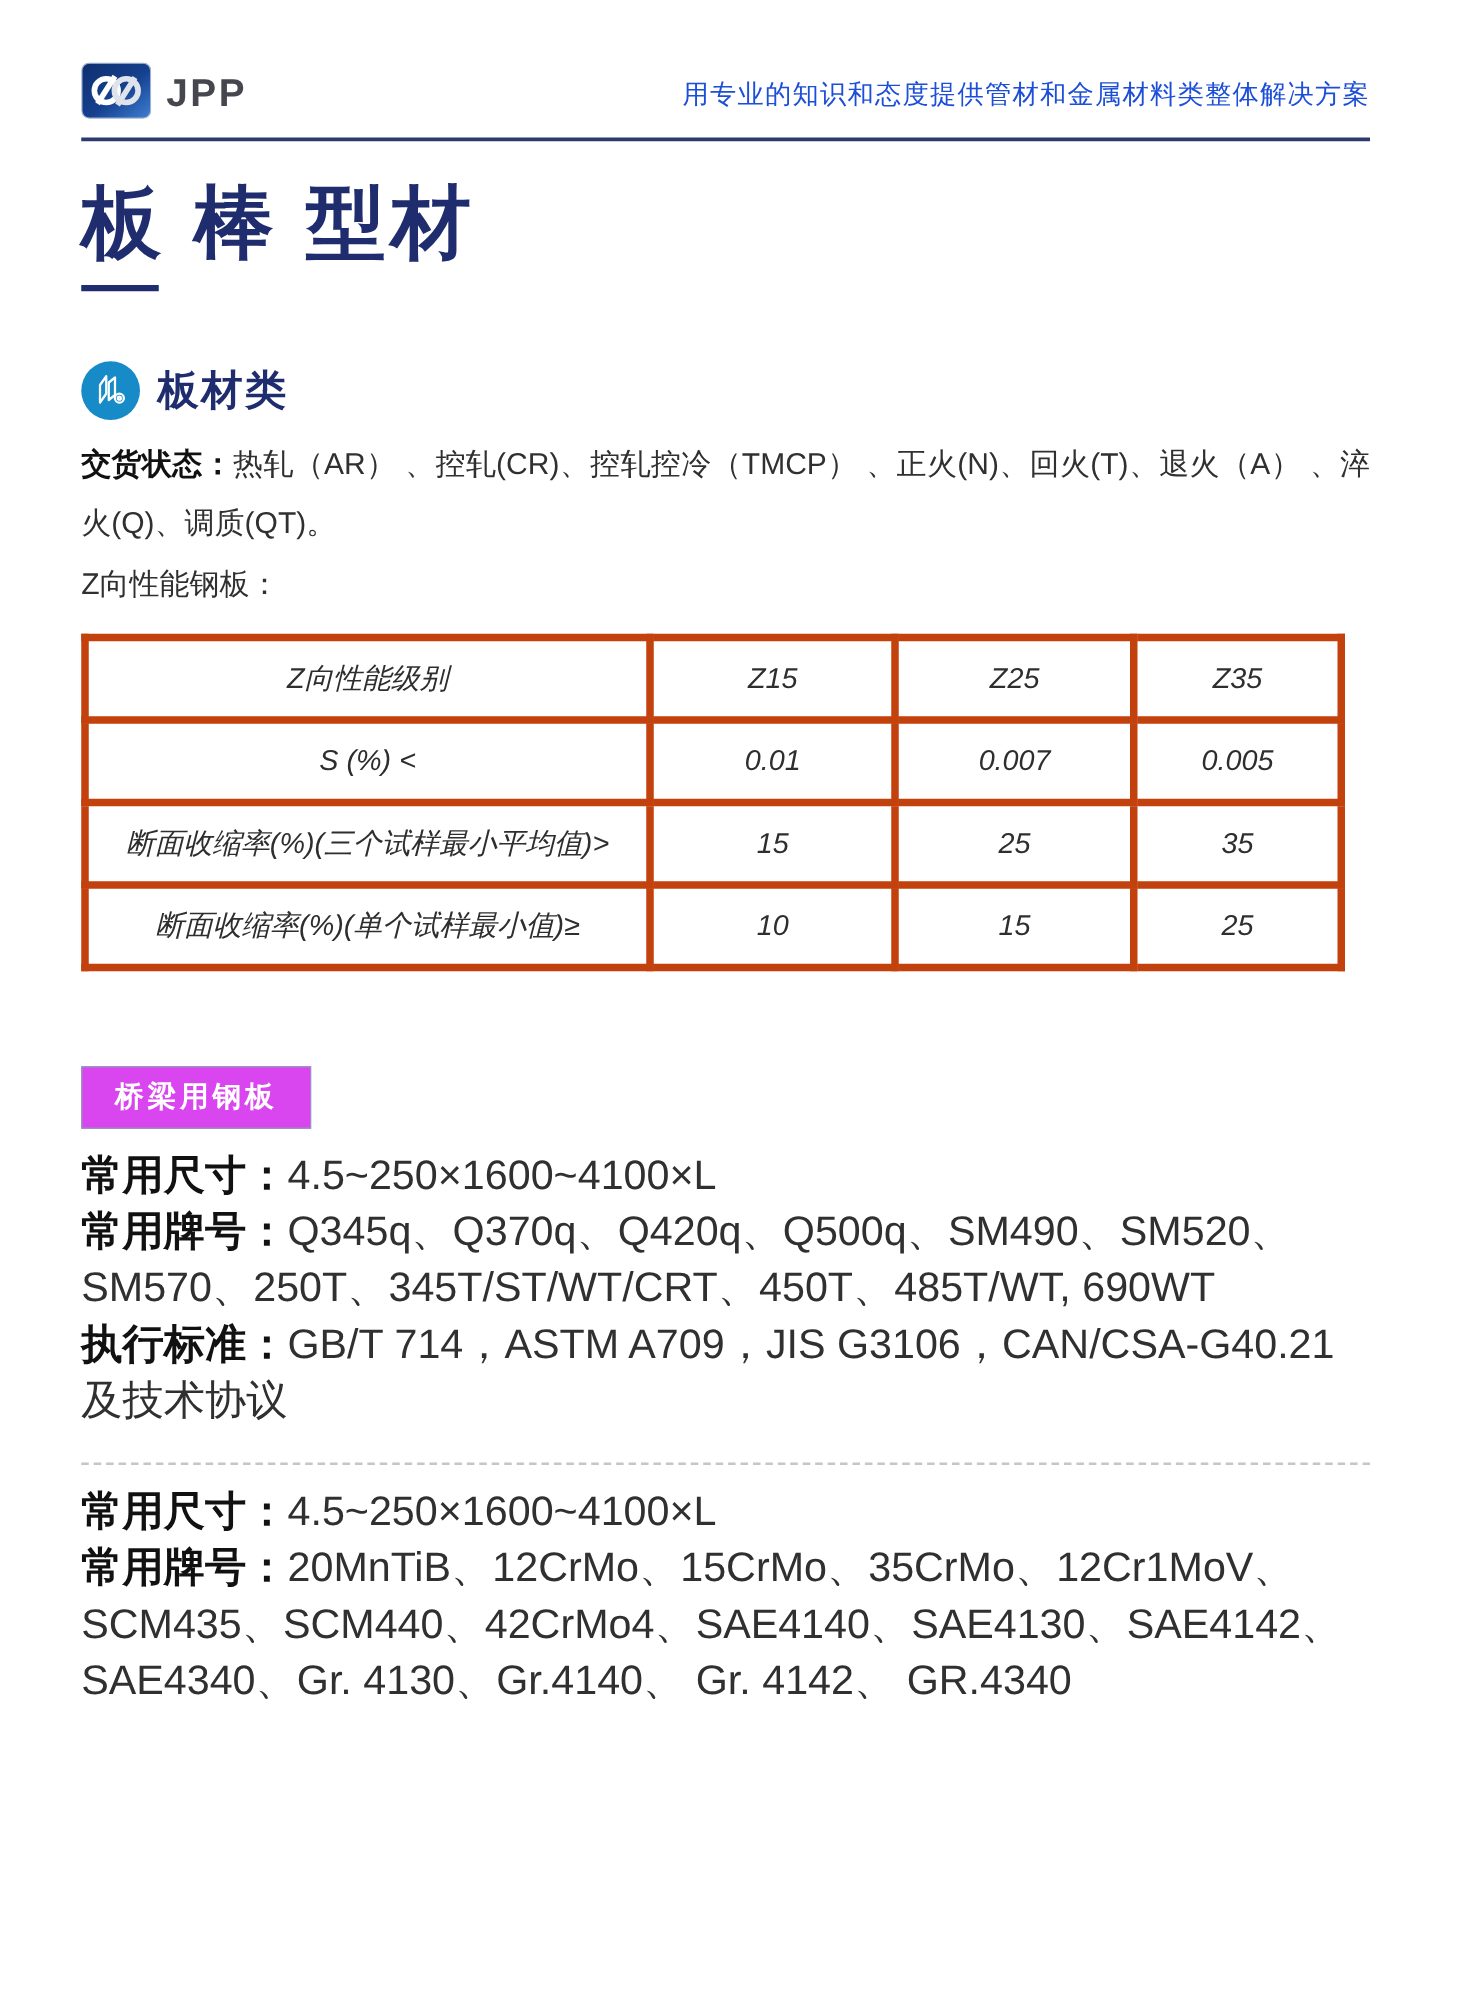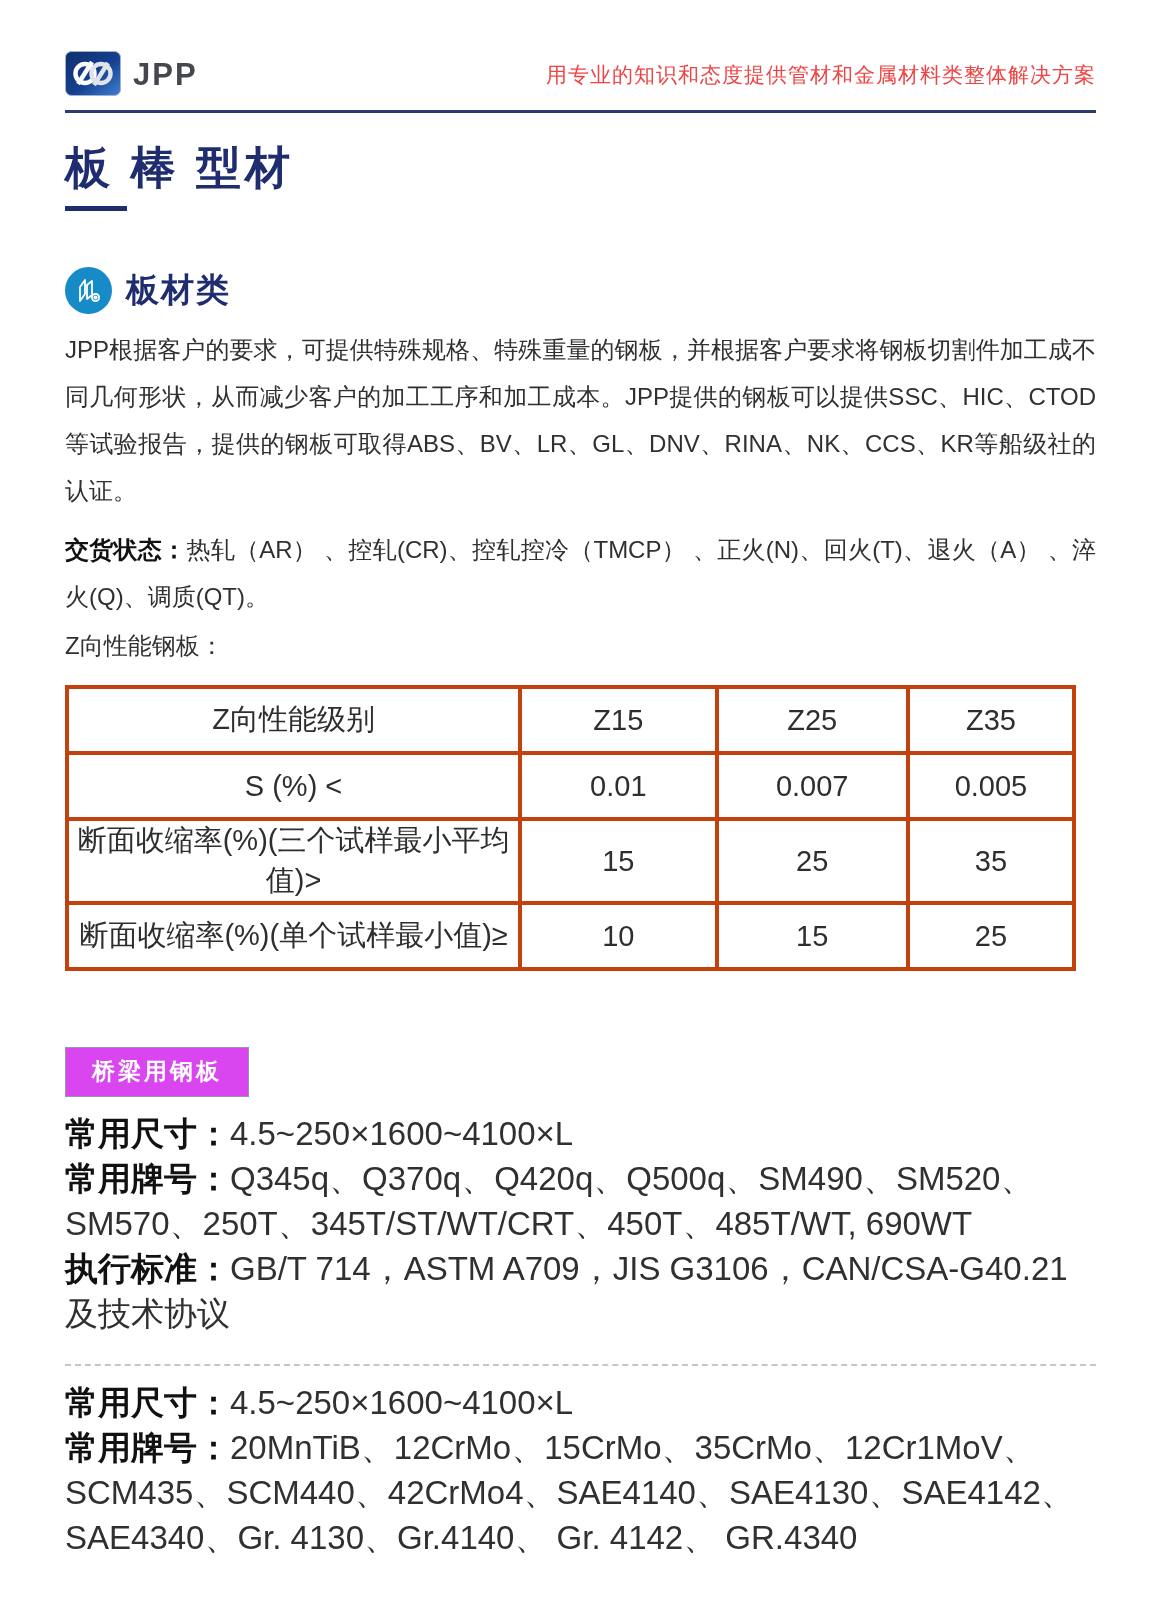--- a/index.html
+++ b/index.html
@@ -26,32 +26,32 @@
   }
   .brand { display: flex; align-items: center; gap: 12px; }
   .brand-name {
     font-size: 31px;
     font-weight: 700;
     color: #46464e;
     letter-spacing: 2px;
   }
   .tagline {
     font-size: 21px;
-    color: #ef4444;
+    color: #1d4ed8;
     letter-spacing: 1px;
   }
   .hdr-rule {
     margin-top: 10px;
     height: 3px;
     background: #2c3a6e;
   }
   
   .h1 {
     margin-top: 30px;
-    font-size: 45px;
+    font-size: 64px;
     line-height: 1.12;
     font-weight: 700;
     color: #1f2d6e;
     letter-spacing: 4px;
   }
   .h1-underline {
     margin-top: 13px;
     width: 62px;
     height: 5px;
     background: #1f2d6e;
@@ -87,27 +87,28 @@
   .body-p b, .detail-line b { color: #111; margin-top: 14px; }
   .z-label { margin-top: 2px; }
   
   .z-table {
     margin-top: 16px;
     width: 1011px;
     border-collapse: collapse;
     table-layout: fixed;
   }
   .z-table td {
-    border: 4px solid #c2410c;
+    border: 6px solid #c2410c;
     height: 66px;
     text-align: center;
     vertical-align: middle;
-    font-size: 29px;
+    font-size: 23px;
     color: #2e2e2e;
     padding: 0 6px;
+    font-style: italic;
   }
   .z-table .c0 { width: 45%; }
   .z-table .c1 { width: 19.5%; }
   .z-table .c2 { width: 19%; }
   .z-table .c3 { width: 16.5%; }
   
   .badge {
     display: inline-block;
     margin-top: 76px;
     background: #d946ef;
@@ -180,21 +181,20 @@
           <path d="M5 24 L5 10 L10 3 L10 17 Z"></path>
           <path d="M12 22 L12 8 L17 4 L17 18 Z"></path>
           <circle cx="20.5" cy="20.5" r="3.6"></circle>
           <circle cx="20.5" cy="20.5" r="1.2"></circle>
         </g>
       </svg>
     </span>
     <span class="sec-title">板材类</span>
   </div>
 
-  <p class="body-p">JPP根据客户的要求，可提供特殊规格、特殊重量的钢板，并根据客户要求将钢板切割件加工成不同几何形状，从而减少客户的加工工序和加工成本。JPP提供的钢板可以提供SSC、HIC、CTOD等试验报告，提供的钢板可取得ABS、BV、LR、GL、DNV、RINA、NK、CCS、KR等船级社的认证。</p>
 
   <p class="body-p"><b>交货状态：</b><span>热轧（AR） 、控轧(CR)、控轧控冷（TMCP） 、正火(N)、回火(T)、退火（A） 、淬火(Q)、调质(QT)。</span></p>
 
   <p class="body-p z-label">Z向性能钢板：</p>
 
   <table class="z-table">
     <tbody>
         <tr>
       <td class="c0">Z向性能级别</td>
       <td class="c1">Z15</td>

